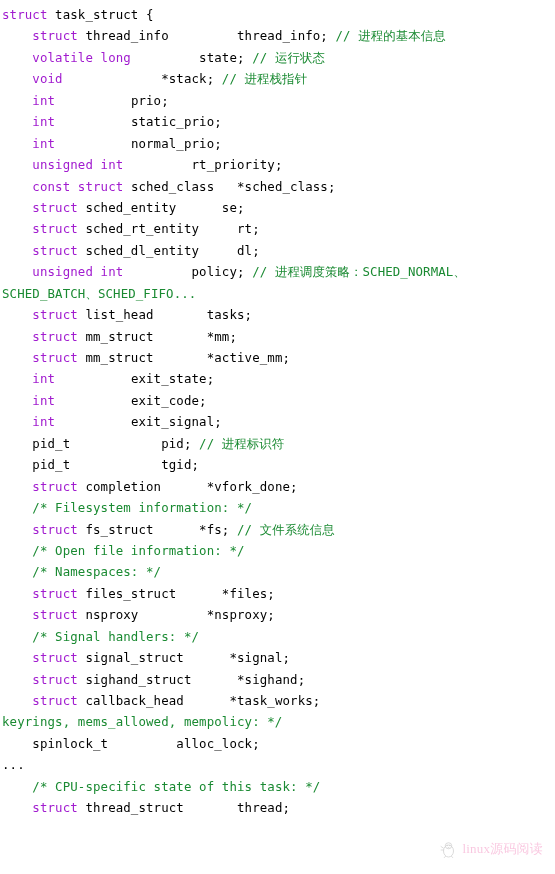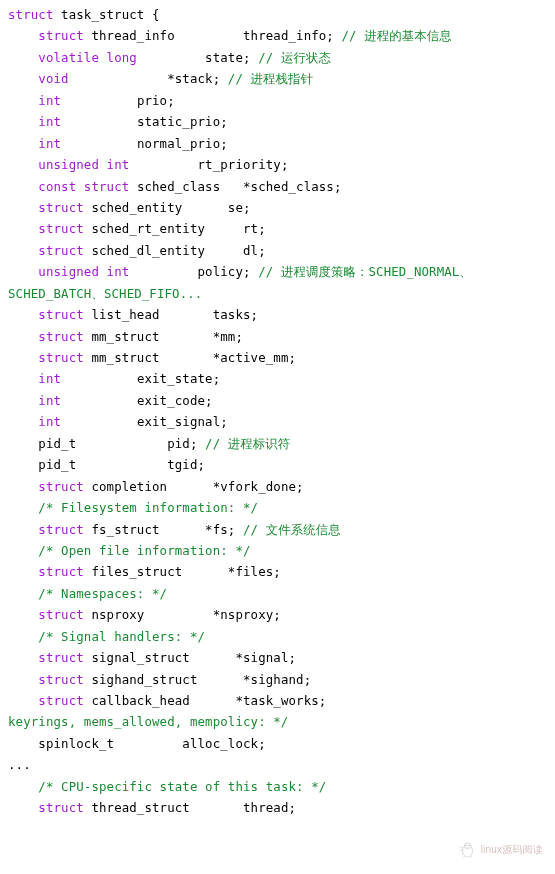--- a/index.html
+++ b/index.html
@@ -25,21 +25,21 @@
   }
 
   .code-line {
     display: block;
     height: 21.45px;
     line-height: 21.45px;
     font-size: 12.4px;
     letter-spacing: 0.12px;
     white-space: pre;
     color: #000000;
-    padding-left: 8px;
+    padding-left: 2px;
   }
 
   .tok-kw   { color: #a11bcf; }
   .tok-cmt  { color: #1a8a32; }
   .tok-plain{ color: #000000; }
 
   #watermark {
     position: absolute;
     right: 12px;
     bottom: 16px;
@@ -50,23 +50,23 @@
     pointer-events: none;
   }
   #watermark .wm-logo {
     width: 17px;
     height: 17px;
     position: relative;
     flex: 0 0 auto;
   }
   #watermark .wm-logo svg { display: block; }
   #watermark .wm-text {
-    font-family: Liberation Sans, sans-serif;
-    font-size: 10px;
-    color: #7f1d1d;
+    font-family: Liberation Serif, serif;
+    font-size: 13px;
+    color: #ec4899;
     letter-spacing: 0.2px;
     white-space: nowrap;
   }
 </style>
 </head>
 <body>
 
 <div id="code-block">
     <div class="code-line"><span class="tok-kw">struct</span><span class="tok-plain"> task_struct {</span></div>
     <div class="code-line"><span class="tok-plain">    </span><span class="tok-kw">struct</span><span class="tok-plain"> thread_info         thread_info; </span><span class="tok-cmt">// 进程的基本信息</span></div>
@@ -87,22 +87,22 @@
     <div class="code-line"><span class="tok-plain">    </span><span class="tok-kw">struct</span><span class="tok-plain"> mm_struct       *active_mm;</span></div>
     <div class="code-line"><span class="tok-plain">    </span><span class="tok-kw">int</span><span class="tok-plain">          exit_state;</span></div>
     <div class="code-line"><span class="tok-plain">    </span><span class="tok-kw">int</span><span class="tok-plain">          exit_code;</span></div>
     <div class="code-line"><span class="tok-plain">    </span><span class="tok-kw">int</span><span class="tok-plain">          exit_signal;</span></div>
     <div class="code-line"><span class="tok-plain">    pid_t            pid; </span><span class="tok-cmt">// 进程标识符</span></div>
     <div class="code-line"><span class="tok-plain">    pid_t            tgid;</span></div>
     <div class="code-line"><span class="tok-plain">    </span><span class="tok-kw">struct</span><span class="tok-plain"> completion      *vfork_done;</span></div>
     <div class="code-line"><span class="tok-plain">    </span><span class="tok-cmt">/* Filesystem information: */</span></div>
     <div class="code-line"><span class="tok-plain">    </span><span class="tok-kw">struct</span><span class="tok-plain"> fs_struct      *fs; </span><span class="tok-cmt">// 文件系统信息</span></div>
     <div class="code-line"><span class="tok-plain">    </span><span class="tok-cmt">/* Open file information: */</span></div>
+    <div class="code-line"><span class="tok-plain">    </span><span class="tok-cmt">/* Namespaces: */</span></div>
     <div class="code-line"><span class="tok-plain">    </span><span class="tok-kw">struct</span><span class="tok-plain"> files_struct      *files;</span></div>
-    <div class="code-line"><span class="tok-plain">    </span><span class="tok-cmt">/* Namespaces: */</span></div>
     <div class="code-line"><span class="tok-plain">    </span><span class="tok-kw">struct</span><span class="tok-plain"> nsproxy         *nsproxy;</span></div>
     <div class="code-line"><span class="tok-plain">    </span><span class="tok-cmt">/* Signal handlers: */</span></div>
     <div class="code-line"><span class="tok-plain">    </span><span class="tok-kw">struct</span><span class="tok-plain"> signal_struct      *signal;</span></div>
     <div class="code-line"><span class="tok-plain">    </span><span class="tok-kw">struct</span><span class="tok-plain"> sighand_struct      *sighand;</span></div>
     <div class="code-line"><span class="tok-plain">    </span><span class="tok-kw">struct</span><span class="tok-plain"> callback_head      *task_works;</span></div>
     <div class="code-line"><span class="tok-cmt">keyrings, mems_allowed, mempolicy: */</span></div>
     <div class="code-line"><span class="tok-plain">    spinlock_t         alloc_lock;</span></div>
     <div class="code-line"><span class="tok-plain">...</span></div>
     <div class="code-line"><span class="tok-plain">    </span><span class="tok-cmt">/* CPU-specific state of this task: */</span></div>
     <div class="code-line"><span class="tok-plain">    </span><span class="tok-kw">struct</span><span class="tok-plain"> thread_struct       thread;</span></div>

